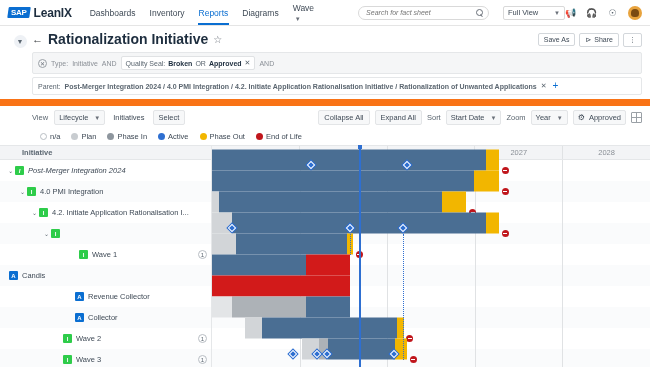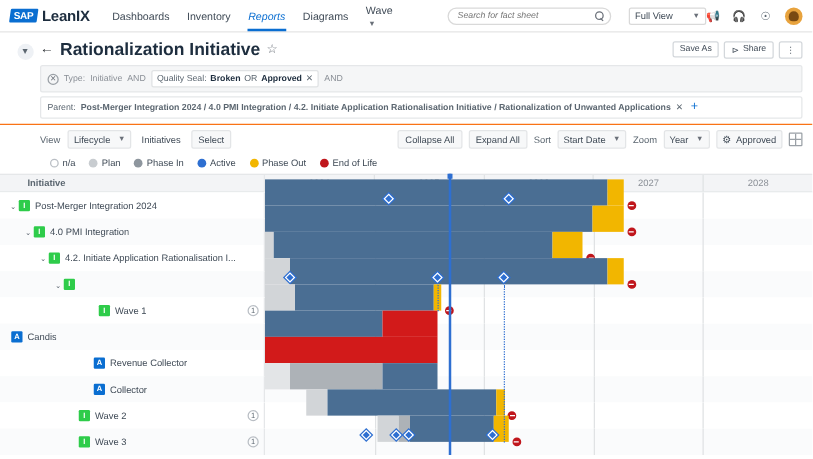--- a/index.html
+++ b/index.html
@@ -21,21 +21,21 @@
   .logo-wrap { display:flex; align-items:center; gap:4px; margin-right:18px; }
   .sap-logo {
     background:#0a6ed1; color:#fff; font-weight:bold; font-size:8px;
     padding:1px 3px; border-radius:1px; letter-spacing:-0.3px;
     transform: skewX(-8deg);
   }
   .sap-logo span { display:inline-block; transform: skewX(8deg); }
   .leanix-word { font-size:12px; font-weight:bold; color:#1d2d3e; letter-spacing:-0.2px; }
   .navlinks { display:flex; align-items:center; gap:14px; }
   .navlink { font-size:8.5px; color:#3f4a56; cursor:pointer; padding:6px 0; position:relative; }
-  .navlink.active { color:#0a6ed1;font-style:italic; }
+  .navlink.active { color:#0a6ed1; }
   .navlink.active::after {
     content:''; position:absolute; left:-1px; right:-1px; bottom:-1px;
     height:2px; background:#0a6ed1;
   }
   .caret { display:inline-block; margin-left:2px; font-size:6px; color:#6a7079; }
   .search-box {
     margin-left:44px; width:140px; height:14px; border:1px solid #d9d9d9;
     border-radius:7px; display:flex; align-items:center; padding:0 5px;
     background:#fff;
   }
@@ -100,21 +100,21 @@
   .f-and { font-size:7px; color:#8a8f96; }
   .chip-x { color:#5b6670; font-size:7px; cursor:pointer; }
   .parentbar {
     margin-top:3px; margin-bottom:4px; background:#fff; border:1px solid #e5e7e9; border-radius:2px;
     padding:3px 5px; display:flex; align-items:center; gap:4px; font-size:7px; color:#5b6670;
   }
   .plus { color:#0a6ed1; font-size:10px; cursor:pointer; line-height:1; margin-left:2px;}
   
   .toolbar {
     display:flex; align-items:center; gap:6px; padding:4px 8px 4px 32px;
-    border-top:1px solid #f97316; background:#fff;
+    border-top:7px solid #f97316; background:#fff;
   }
   .tl-label { font-size:7.5px; color:#5b6670; }
   .tl-select {
     border:1px solid #e3e5e7; background:#f7f8f9; border-radius:2px;
     font-size:7.5px; color:#3f4a56; padding:2px 4px; display:flex; align-items:center; gap:4px;
     cursor:pointer;
   }
   .tl-btn {
     background:#f7f8f9; border:1px solid #e3e5e7; border-radius:2px;
     font-size:7.5px; color:#3f4a56; padding:2px 5px; cursor:pointer;
@@ -330,21 +330,21 @@
     <div class="years">
         <div class="yr">2024</div>
         <div class="yr">2025</div>
         <div class="yr">2026</div>
         <div class="yr">2027</div>
         <div class="yr">2028</div>
       </div>
   </div>
   <div class="rows">
       <div class="grow">
-        <div class="lbl-cell" style="padding-left: 6px;">
+        <div class="lbl-cell" style="padding-left: 6px; font-style: italic;">
           <span class="twisty">⌄</span>
           <span class="badge i">I</span>
           <span class="lbl-txt">Post-Merger Integration 2024</span>
         </div>
         <div class="track">
           <div class="vline" style="left: 20%;"></div>
           <div class="vline" style="left: 40%;"></div>
           <div class="vline" style="left: 60%;"></div>
           <div class="vline" style="left: 80%;"></div>
           <div class="bar seg" style="left: 0%; width: 62.5%; background: rgb(74, 110, 147);"></div>

